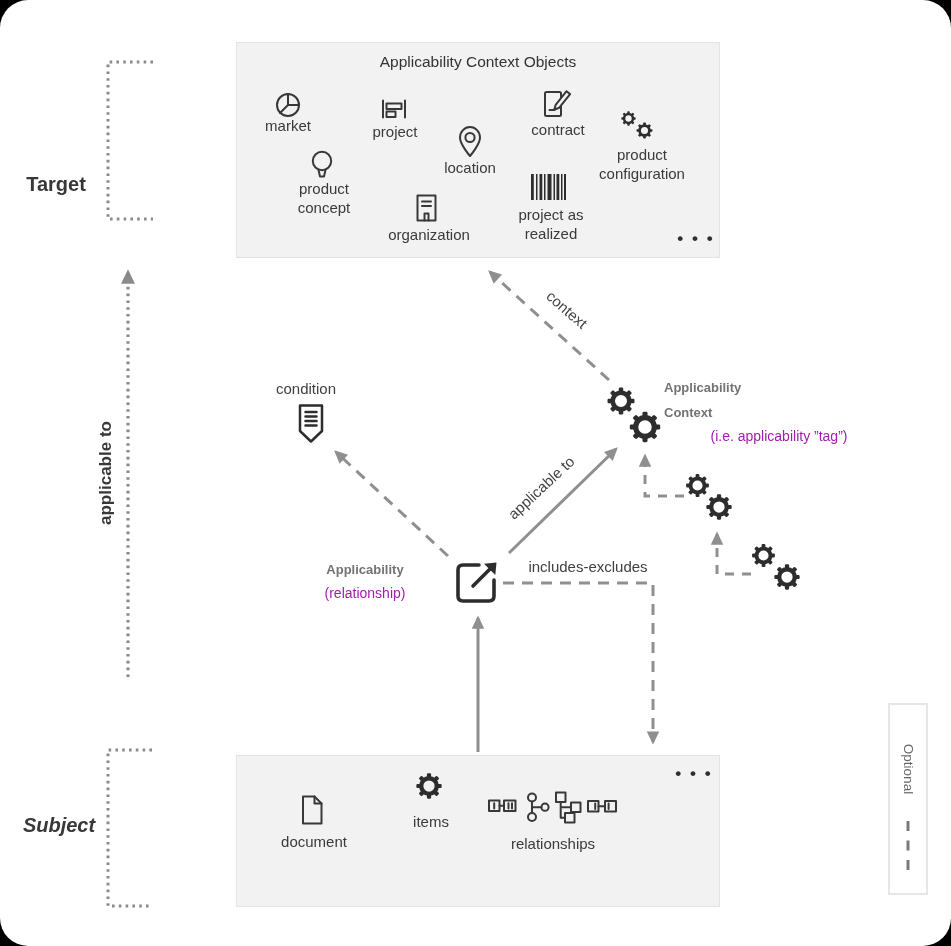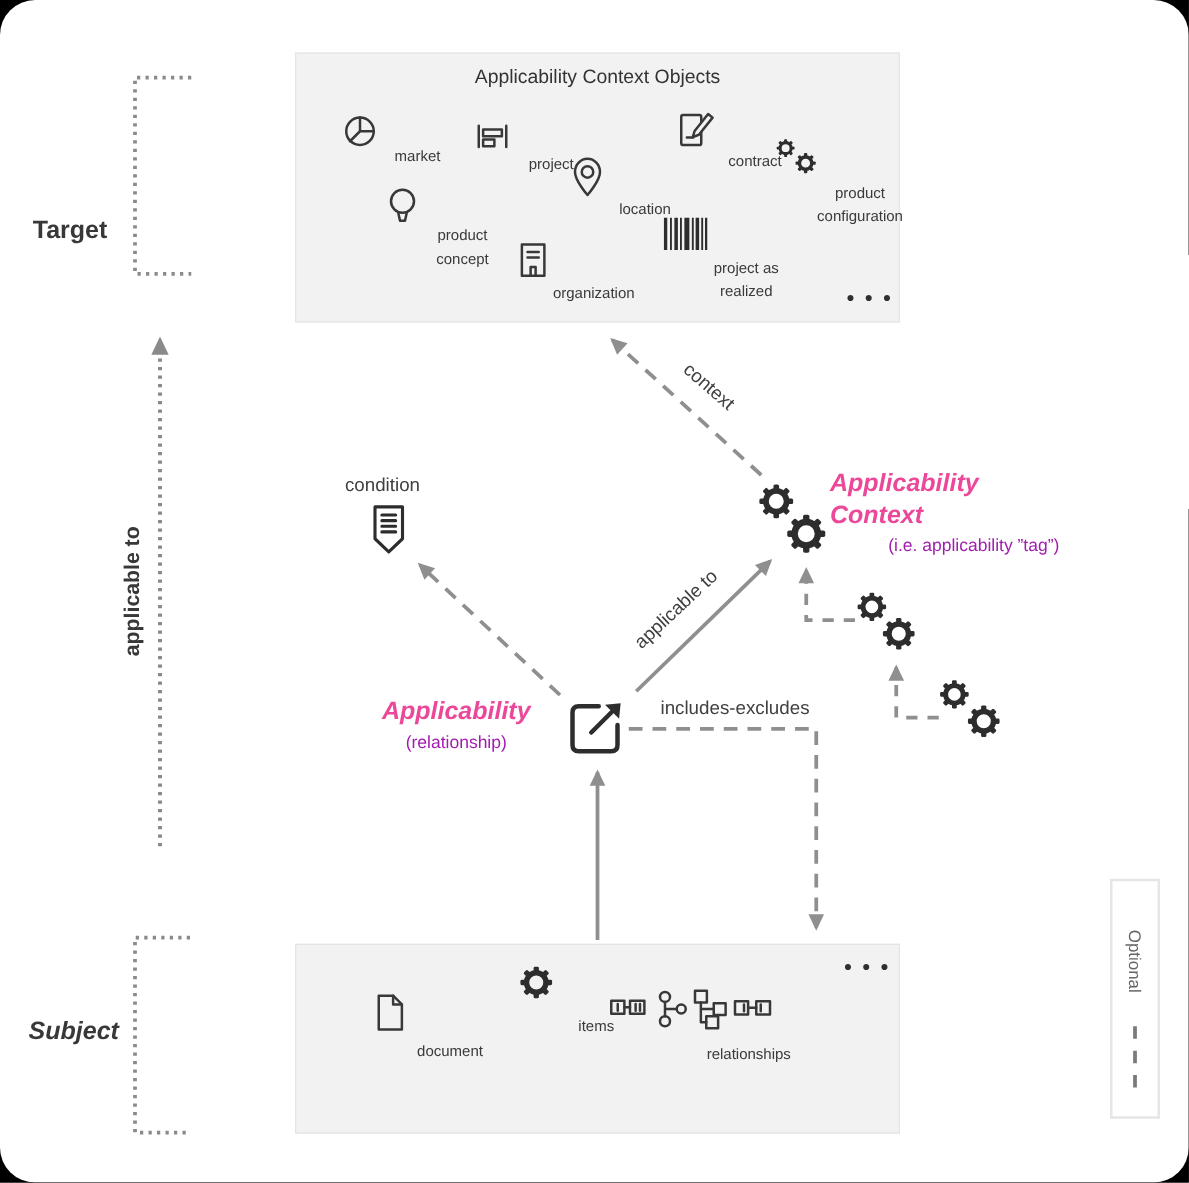--- a/index.html
+++ b/index.html
@@ -10,34 +10,34 @@
   }
   .wires{position:absolute;left:0;top:0;z-index:1;pointer-events:none;}
   .box{position:absolute;background:#f2f2f2;border:1px solid #e4e4e4;z-index:0;}
   .ctx-box{left:236px;top:42px;width:482px;height:214px;}
   .subj-box{left:236px;top:755px;width:482px;height:150px;}
   .box-title{position:absolute;left:0;width:100%;text-align:center;font-size:15.5px;color:#333;}
   .icon{position:absolute;}
   .icon svg{display:block;}
   .icon-label{
     position:absolute;transform:translateX(-50%);text-align:center;
-    font-size:12px;line-height:19px;color:#3a3a3a;white-space:nowrap;margin-left:46px;
+    font-size:15px;line-height:19px;color:#3a3a3a;white-space:nowrap;
   }
   .wrap{white-space:normal;}
   .dots{
     position:absolute;text-align:center;font-size:17px;font-weight:bold;
     letter-spacing:2px;color:#2f2f2f;
   }
   .free-label{position:absolute;z-index:2;}
   .group-label{font-size:20px;font-weight:bold;color:#383838;}
   .axis-label{
     width:120px;text-align:center;font-size:17px;font-weight:bold;color:#383838;
     transform:rotate(-90deg);
   }
-  .node-title{font-size:20px;font-weight:bold;color:#ec4899;line-height:25px;font-style:italic;}
+  .node-title{font-size:13px;font-weight:bold;color:#737373;line-height:25px;}
   .node-sub{font-size:14px;font-weight:normal;color:#a21caf;line-height:22px;text-align:center;}
   .edge-label{font-size:15px;color:#404040;text-align:center;}
   .legend{
     position:absolute;left:888px;top:703px;width:40px;height:192px;
     background:#fff;border:2px solid #e6e6e6;box-sizing:border-box;z-index:0;
   }
   .legend-label{
     position:absolute;left:50%;top:64px;transform:translate(-50%,-50%) rotate(90deg);
     white-space:nowrap;font-size:13.5px;color:#666;
   }

